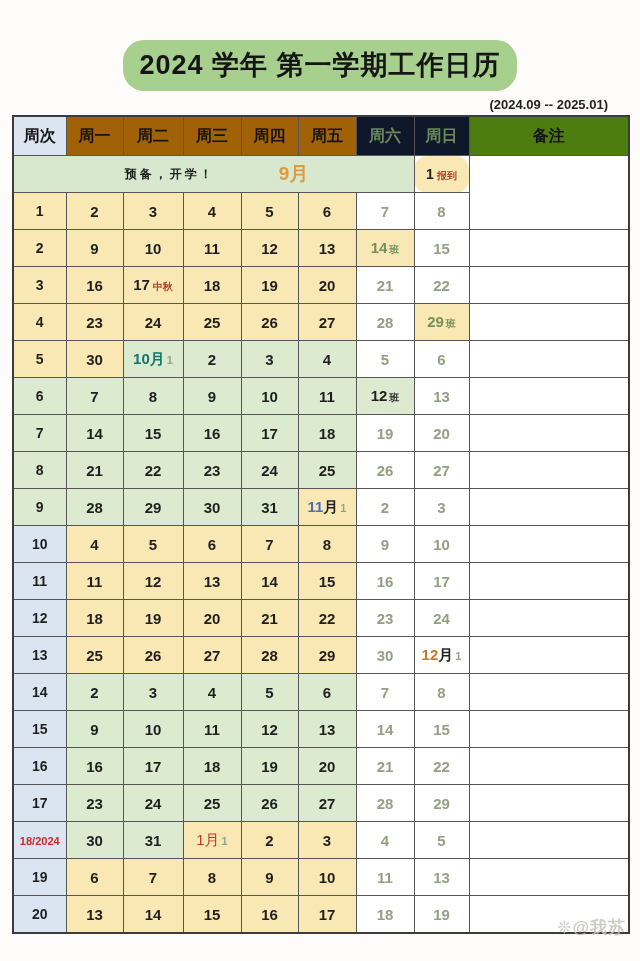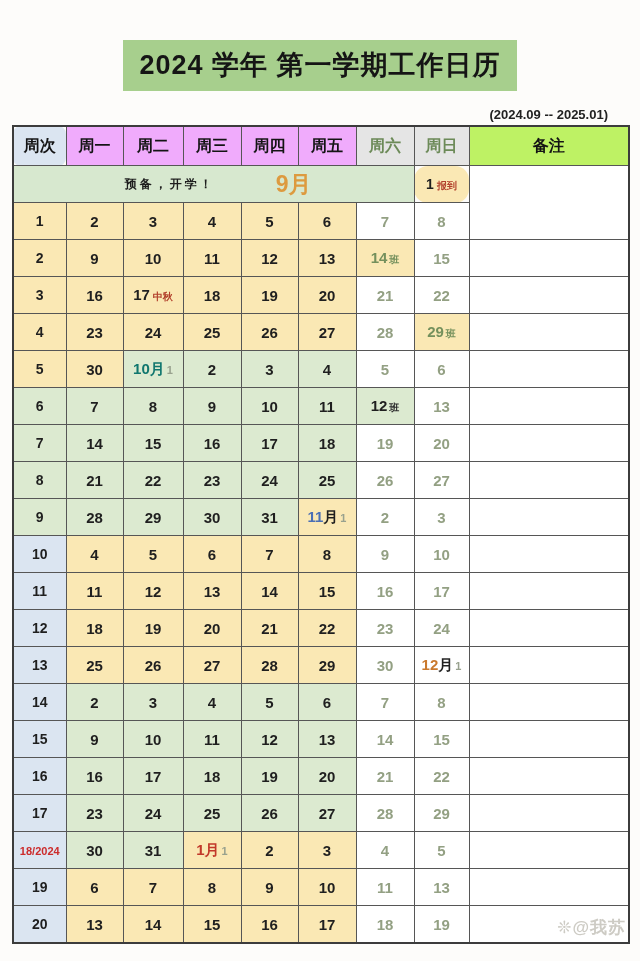--- a/index.html
+++ b/index.html
@@ -13,89 +13,90 @@
   .title-wrap{ text-align:center; margin-top:40px; }
   .title{
     display:inline-block;
     margin:0;
     background:#a7cf8d;
     color:#151515;
     font-size:27px;
     font-weight:700;
     letter-spacing:1px;
     padding:7px 16px 8px 16px;
+    border-radius:21px;
   }
   .date-range{
     text-align:right;
     padding-right:32px;
     font-size:13px;
     font-weight:700;
     color:#222;
-    margin-top:16px;
+    margin-top:6px;
     margin-bottom:3px;
   }
   table.cal{
     border-collapse:collapse;
     table-layout:fixed;
     margin-left:12px;
     width:616px;
     border:2px solid #3c3c3c;
   }
   .cal th,.cal td{
     border:1.5px solid #565656;
     text-align:center;
     vertical-align:middle;
     padding:0;
     overflow:hidden;
     white-space:nowrap;
   }
   .cal thead th{ height:38px; font-size:16px; font-weight:700; color:#141414;}
   .cal tbody td{ height:36px; }
   
-  .hb{ background:#dbe5f1;border-radius:8px; }
-  .hy{ background:#f0abfc; }
-  .hg{ background:#e5e5e5; color:#6c8a58 !important;margin-left:29px; }
-  .hp{ background:#bef264; }
+  .hb{ background:#dbe5f1; }
+  .hy{ background:#a16207; }
+  .hg{ background:#0f172a; color:#6c8a58 !important;margin-left:29px; }
+  .hp{ background:#4d7c0f; }
   
   .bg-y{ background:#fae8b4; }
   .bg-g{ background:#dcead0; }
   .bg-w{ background:#ffffff; }
   .bg-b{ background:#dbe5f1; }
   .note{ background:#ffffff; }
   
   .wk{ font-size:14px; }
   .day{ font-size:15px; }
   .s-d{ color:#1f1f1f; font-weight:700; }
   .s-we{ color:#93a083; font-weight:700; }
   .s-gn{ color:#74905c; font-weight:700; }
   .s-sfx{ color:#2e2e2e; font-weight:700; font-size:10px; margin-left:2px; }
   .s-sfxg{ color:#74905c; font-weight:700; font-size:10px; margin-left:2px; }
   .s-sfxr{ color:#b2402c; font-weight:700; font-size:10px; margin-left:3px; }
   .s-gold{ color:#0f766e; font-weight:700; }
   .s-blue{ color:#4a6fb5; font-weight:700; }
   .s-mor{ color:#c9792e; font-weight:700; }
-  .s-red{ color:#c2382a; font-weight:700; }
+  .s-red{ color:#c2382a; font-weight:400; }
   .s-gray{ color:#98a18e; font-weight:700; font-size:11px; margin-left:2px; }
   .s-wred{ color:#cc2b2b; font-weight:700; font-size:11px; }
   
   .banner{
     background:#d7e8cf;
     position:relative;
     height:38px;
   }
   .banner-label{
     position:absolute; left:39%; top:50%;
     transform:translate(-50%,-50%);
     font-size:12px; font-weight:700; color:#1e1e1e;
     letter-spacing:3px;
   }
   .banner-month{
     position:absolute; left:70%; top:50%;
     transform:translate(-50%,-50%);
-    font-size:23px; font-weight:700; color:#dd9a3f;
+    font-size:19px; font-weight:700; color:#dd9a3f;
   }
   .banner-sun{ background:#fae8b4;border-radius:14px; }
   .banner-sun .s-d{ font-size:14px; }
   .watermark{
     position:absolute;
     right:14px; bottom:22px;
     font-size:17px; font-weight:700;
     color:rgba(196,194,186,0.85);
     letter-spacing:1px;
     text-align:right;

